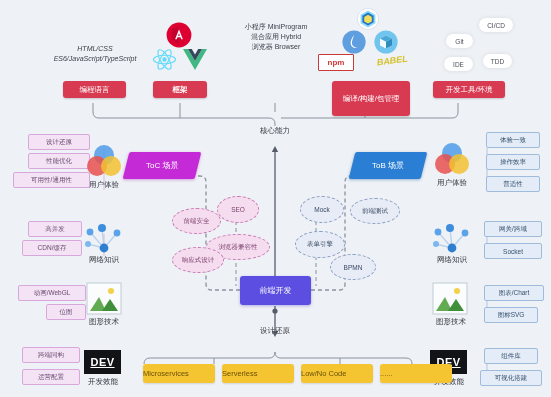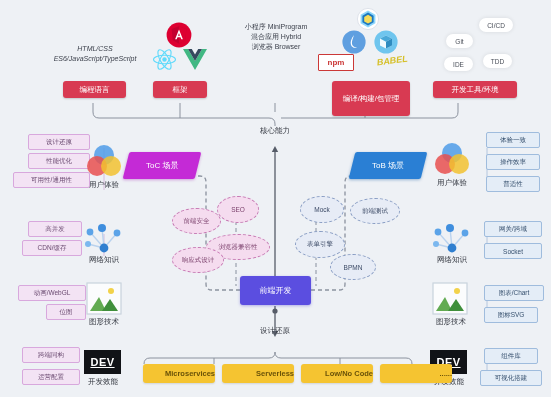--- a/index.html
+++ b/index.html
@@ -26,22 +26,22 @@
     font-size:6.5px;text-align:center;white-space:nowrap;
     display:flex;align-items:center;justify-content:center;
     border-radius:2px;
   }
   .chip-pink{background:#f3e3f4;border:1px solid #d8a8dd;color:#6a4a70;}
   .chip-blue{background:#e4edf7;border:1px solid #9fbcdd;color:#36506e;}
   
   .cap{font-size:7.5px;color:#32363f;text-align:center;white-space:nowrap;}
   
   .ypill{
-    background:#f5c431;color:#6a5208;font-size:7.5px;font-weight:bold;
-    border-radius:3px;display:flex;align-items:center;justify-content:flex-end;
+    background:#f5c431;color:#6a5208;font-size:7.5px;font-weight:normal;
+    border-radius:3px;display:flex;align-items:center;justify-content:flex-start;
     white-space:nowrap;box-shadow:0 1px 2px rgba(0,0,0,.12);
   }
   
   .para{
     transform:skewX(-14deg);display:flex;align-items:center;justify-content:center;
     color:#fff;font-size:8px;border-radius:2px;
   }
   .para span{transform:skewX(14deg);}
   .para-toc{background:#c42ad6;box-shadow:0 1px 3px rgba(160,30,180,.4);}
   .para-tob{background:#2a7fd4;box-shadow:0 1px 3px rgba(20,90,160,.4);}
@@ -135,21 +135,21 @@
   <svg class="abs" style="left:152px;top:47px;width:25px;height:25px;" viewBox="0 0 25 25">
     <circle cx="12.5" cy="12.5" r="2.2" fill="#61dafb"></circle>
     <ellipse cx="12.5" cy="12.5" rx="11" ry="4.2" fill="none" stroke="#61dafb" stroke-width="1.1"></ellipse>
     <ellipse cx="12.5" cy="12.5" rx="11" ry="4.2" fill="none" stroke="#61dafb" stroke-width="1.1" transform="rotate(60 12.5 12.5)"></ellipse>
     <ellipse cx="12.5" cy="12.5" rx="11" ry="4.2" fill="none" stroke="#61dafb" stroke-width="1.1" transform="rotate(120 12.5 12.5)"></ellipse>
   </svg>
   <svg class="abs" style="left:182px;top:48px;width:26px;height:23px;" viewBox="0 0 26 23">
     <path d="M1 1 L13 22 L25 1 H20 L13 13 L6 1 Z" fill="#41b883"></path>
     <path d="M6 1 L13 13 L20 1 H16.2 L13 6.5 L9.8 1 Z" fill="#35495e"></path>
   </svg>
-  <div class="abs redpill" style="left:153px;top:81px;width:54px;height:17px;">
+  <div class="abs redpill" style="left:153px;top:81px;width:54px;height:17px;font-weight:bold;">
     <span>框架</span>
   </div>
 
   <div class="abs txt" style="left:228px;top:22px;width:96px;">
     <div>小程序 MiniProgram</div>
     <div>混合应用 Hybrid</div>
     <div>浏览器 Browser</div>
   </div>
 
   <svg class="abs" style="left:357px;top:8px;width:22px;height:22px;" viewBox="0 0 22 22">
@@ -183,21 +183,21 @@
   </div>
   <div class="abs cloud" style="left:446px;top:34px;width:27px;height:14px;">
     <span>Git</span>
   </div>
   <div class="abs cloud" style="left:444px;top:57px;width:29px;height:14px;">
     <span>IDE</span>
   </div>
   <div class="abs cloud" style="left:483px;top:54px;width:29px;height:14px;">
     <span>TDD</span>
   </div>
-  <div class="abs redpill" style="left:433px;top:81px;width:84px;height:17px;">
+  <div class="abs redpill" style="left:433px;top:81px;width:72px;height:17px;">
     <span>开发工具/环境</span>
   </div>
 
   <div class="abs cap" style="left:245px;top:126px;width:60px;">
     <span>核心能力</span>
   </div>
 
   <div class="abs para para-toc" style="left:126px;top:152px;width:72px;height:27px;">
     <span>ToC 场景</span>
   </div>

